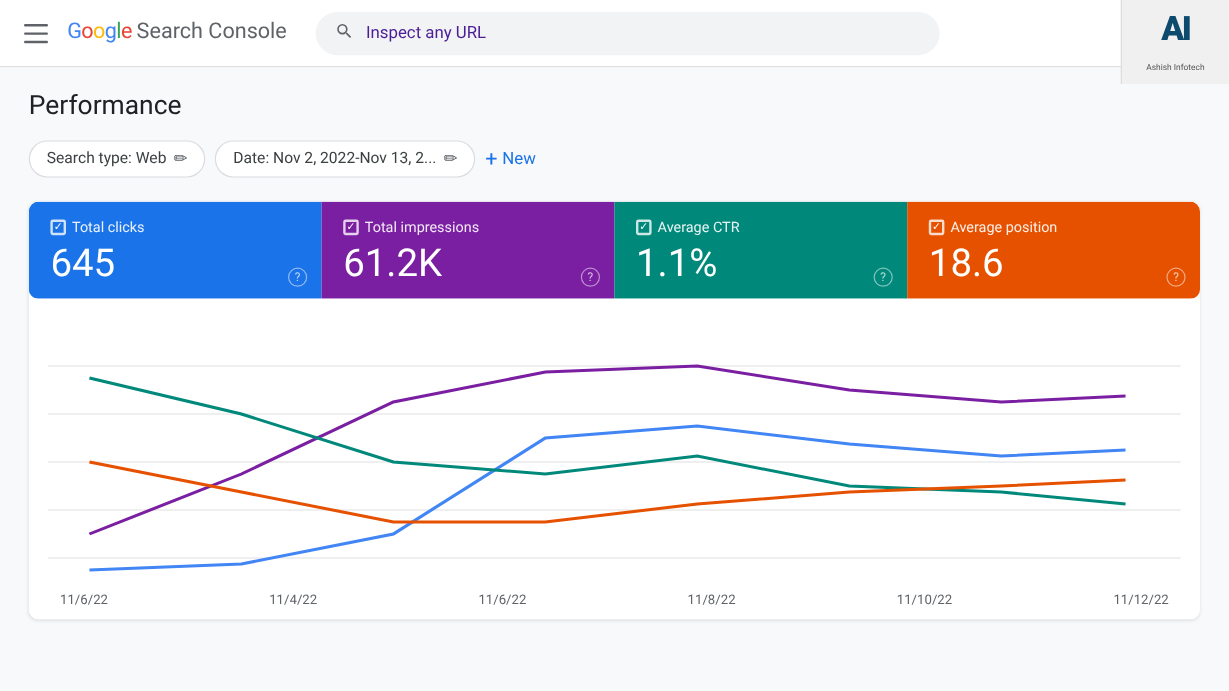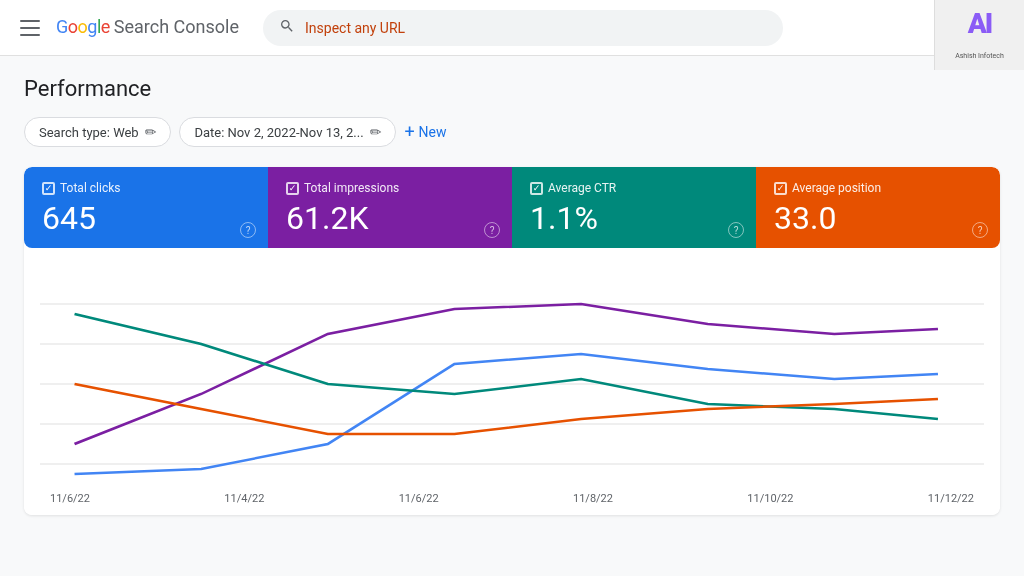--- a/index.html
+++ b/index.html
@@ -76,42 +76,42 @@
       align-items: center;
       padding: 8px 16px;
       gap: 10px;
     }
     .search-icon-wrap {
       color: #5f6368;
       font-size: 16px;
     }
     .search-input-display {
       font-size: 14px;
-      color: #c2410c;
+      color: #4c1d95;
       flex: 1;
     }
 
     
     .watermark {
       position: absolute;
       right: 0;
       top: 0;
       width: 90px;
       height: 70px;
       background: #f0f0f0;
       display: flex;
       flex-direction: column;
       align-items: center;
       justify-content: center;
       border-left: 1px solid #ddd;
     }
     .watermark-ai {
       font-size: 28px;
       font-weight: 900;
-      color: #8b5cf6;
+      color: #0c4a6e;
       line-height: 1;
       letter-spacing: -2px;
     }
     .watermark-text {
       font-size: 7px;
       color: #555;
       text-align: left;
       margin-top: 14px;
     }
 
@@ -330,21 +330,21 @@
         </div>
         <div class="metric-value">1.1%</div>
         <div class="metric-help">?</div>
       </div>
 
       <div class="metric-card position">
         <div class="metric-label">
           <div class="checkbox">✓</div>
           <span>Average position</span>
         </div>
-        <div class="metric-value">33.0</div>
+        <div class="metric-value">18.6</div>
         <div class="metric-help">?</div>
       </div>
     </div>
 
     <div class="chart-wrapper">
       <svg class="chart-svg" viewBox="0 0 820 220" preserveAspectRatio="none">
 
         <line x1="0" y1="40" x2="820" y2="40" stroke="#e0e0e0" stroke-width="1"></line>
         <line x1="0" y1="80" x2="820" y2="80" stroke="#e0e0e0" stroke-width="1"></line>
         <line x1="0" y1="120" x2="820" y2="120" stroke="#e0e0e0" stroke-width="1"></line>

